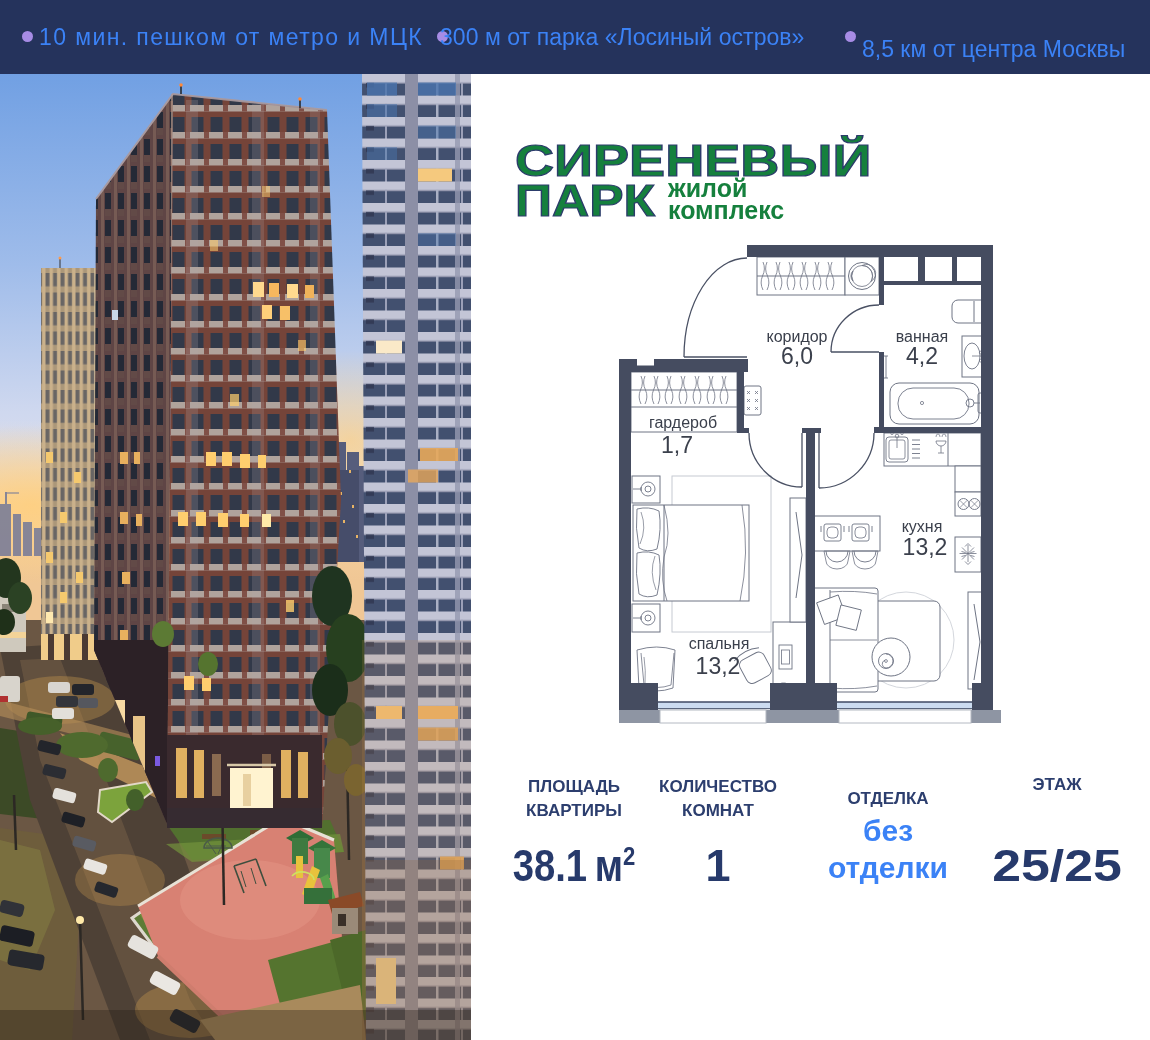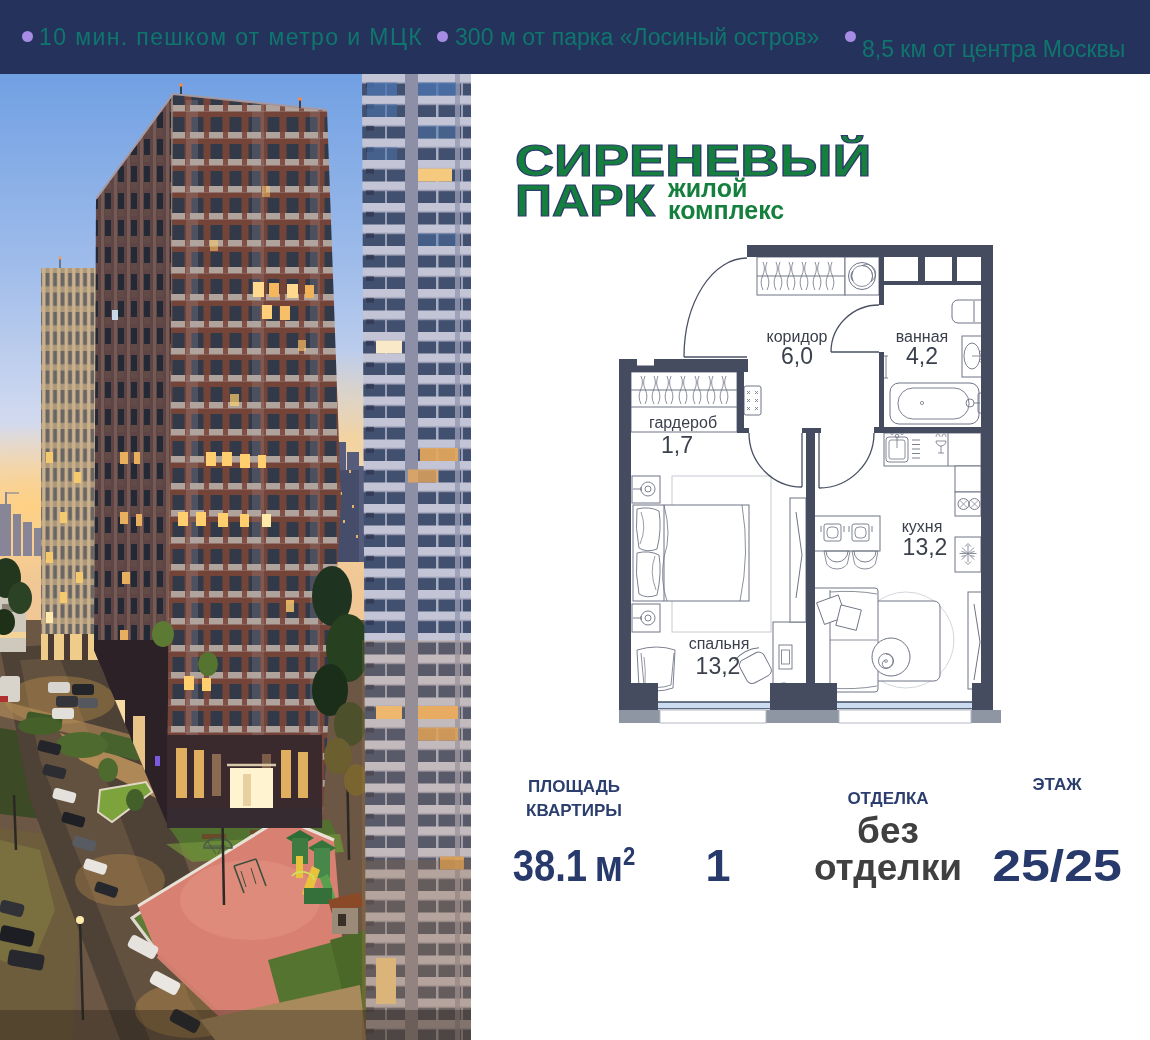--- a/index.html
+++ b/index.html
@@ -5,25 +5,25 @@
   html,body{margin:0;padding:0;background:#ffffff;}
   body{width:1150px;height:1040px;overflow:hidden;position:relative;
        font-family:"Liberation Sans", sans-serif;}
   .abs{position:absolute;}
 </style>
 </head>
 <body>
 
 <div class="abs" style="left:0;top:0;width:1150px;height:74px;background:#25335c;"></div>
 
-<div class="abs" style="left:0;top:0;width:1150px;height:74px;color:#0f766e;font-size:23px;line-height:74px;white-space:nowrap;">
+<div class="abs" style="left:0;top:0;width:1150px;height:74px;color:#3b82f6;font-size:23px;line-height:74px;white-space:nowrap;">
   <span style="position:absolute;left:22px;top:31px;width:11px;height:11px;border-radius:50%;background:#a78ce5;"></span>
   <span style="position:absolute;left:39px;letter-spacing:1.4px;">10 мин. пешком от метро и МЦК</span>
   <span style="position:absolute;left:437px;top:31px;width:11px;height:11px;border-radius:50%;background:#a78ce5;"></span>
-  <span style="position:absolute;left:455px;letter-spacing:0.05px;">300 м от парка «Лосиный остров»</span>
+  <span style="position:absolute;left:440px;letter-spacing:0.05px;">300 м от парка «Лосиный остров»</span>
   <span style="position:absolute;left:845px;top:31px;width:11px;height:11px;border-radius:50%;background:#a78ce5;"></span>
   <span style="position:absolute;left:862px;letter-spacing:0px;margin-top:12px;">8,5 км от центра Москвы</span>
 </div>
 
 <div class="abs" id="photo-slot" style="left:0;top:74px;width:471px;height:966px;">
 <svg width="471" height="966" viewBox="0 74 471 966" xmlns="http://www.w3.org/2000/svg">
 <defs>
   <linearGradient id="sky" x1="0" y1="74" x2="0" y2="620" gradientUnits="userSpaceOnUse">
     <stop offset="0" stop-color="#71a0e3"></stop>
     <stop offset="0.35" stop-color="#9fbcea"></stop>
@@ -621,23 +621,24 @@
 </g>
 </svg>
 </div>
 
 <div class="abs" style="left:480px;top:770px;width:670px;height:130px;color:#2c3e6e;">
 
   <div style="position:absolute;left:-1px;top:5px;width:190px;text-align:center;font-size:17px;font-weight:bold;line-height:23.5px;">ПЛОЩАДЬ<br>КВАРТИРЫ</div>
 
   <div style="position:absolute;left:-1px;top:70px;width:190px;text-align:center;font-size:45px;font-weight:bold;transform:scaleX(0.85);color:#273a6b;">38.1 м<sup style="font-size:26px;">2</sup></div>
 
+  <div style="position:absolute;left:143px;top:5px;width:190px;text-align:center;font-size:17px;font-weight:bold;line-height:23.5px;">КОЛИЧЕСТВО<br>КОМНАТ</div>
 
   <div style="position:absolute;left:143px;top:70px;width:190px;text-align:center;font-size:45px;font-weight:bold;color:#273a6b;">1</div>
 
   <div style="position:absolute;left:313px;top:5px;width:190px;text-align:center;font-size:17px;font-weight:bold;margin-top:14px;">ОТДЕЛКА</div>
 
-  <div style="position:absolute;left:313px;top:42px;width:190px;text-align:center;font-size:37px;font-weight:bold;line-height:37px;color:#404040;">без<br>отделки</div>
+  <div style="position:absolute;left:313px;top:42px;width:190px;text-align:center;font-size:30px;font-weight:bold;line-height:37px;color:#3b82f6;">без<br>отделки</div>
 
   <div style="position:absolute;left:482px;top:5px;width:190px;text-align:center;font-size:17px;font-weight:bold;">ЭТАЖ</div>
 
   <div style="position:absolute;left:482px;top:70px;width:190px;text-align:center;font-size:45px;font-weight:bold;transform:scaleX(1.15);color:#273a6b;">25/25</div>
 </div>
 
 </body></html>

